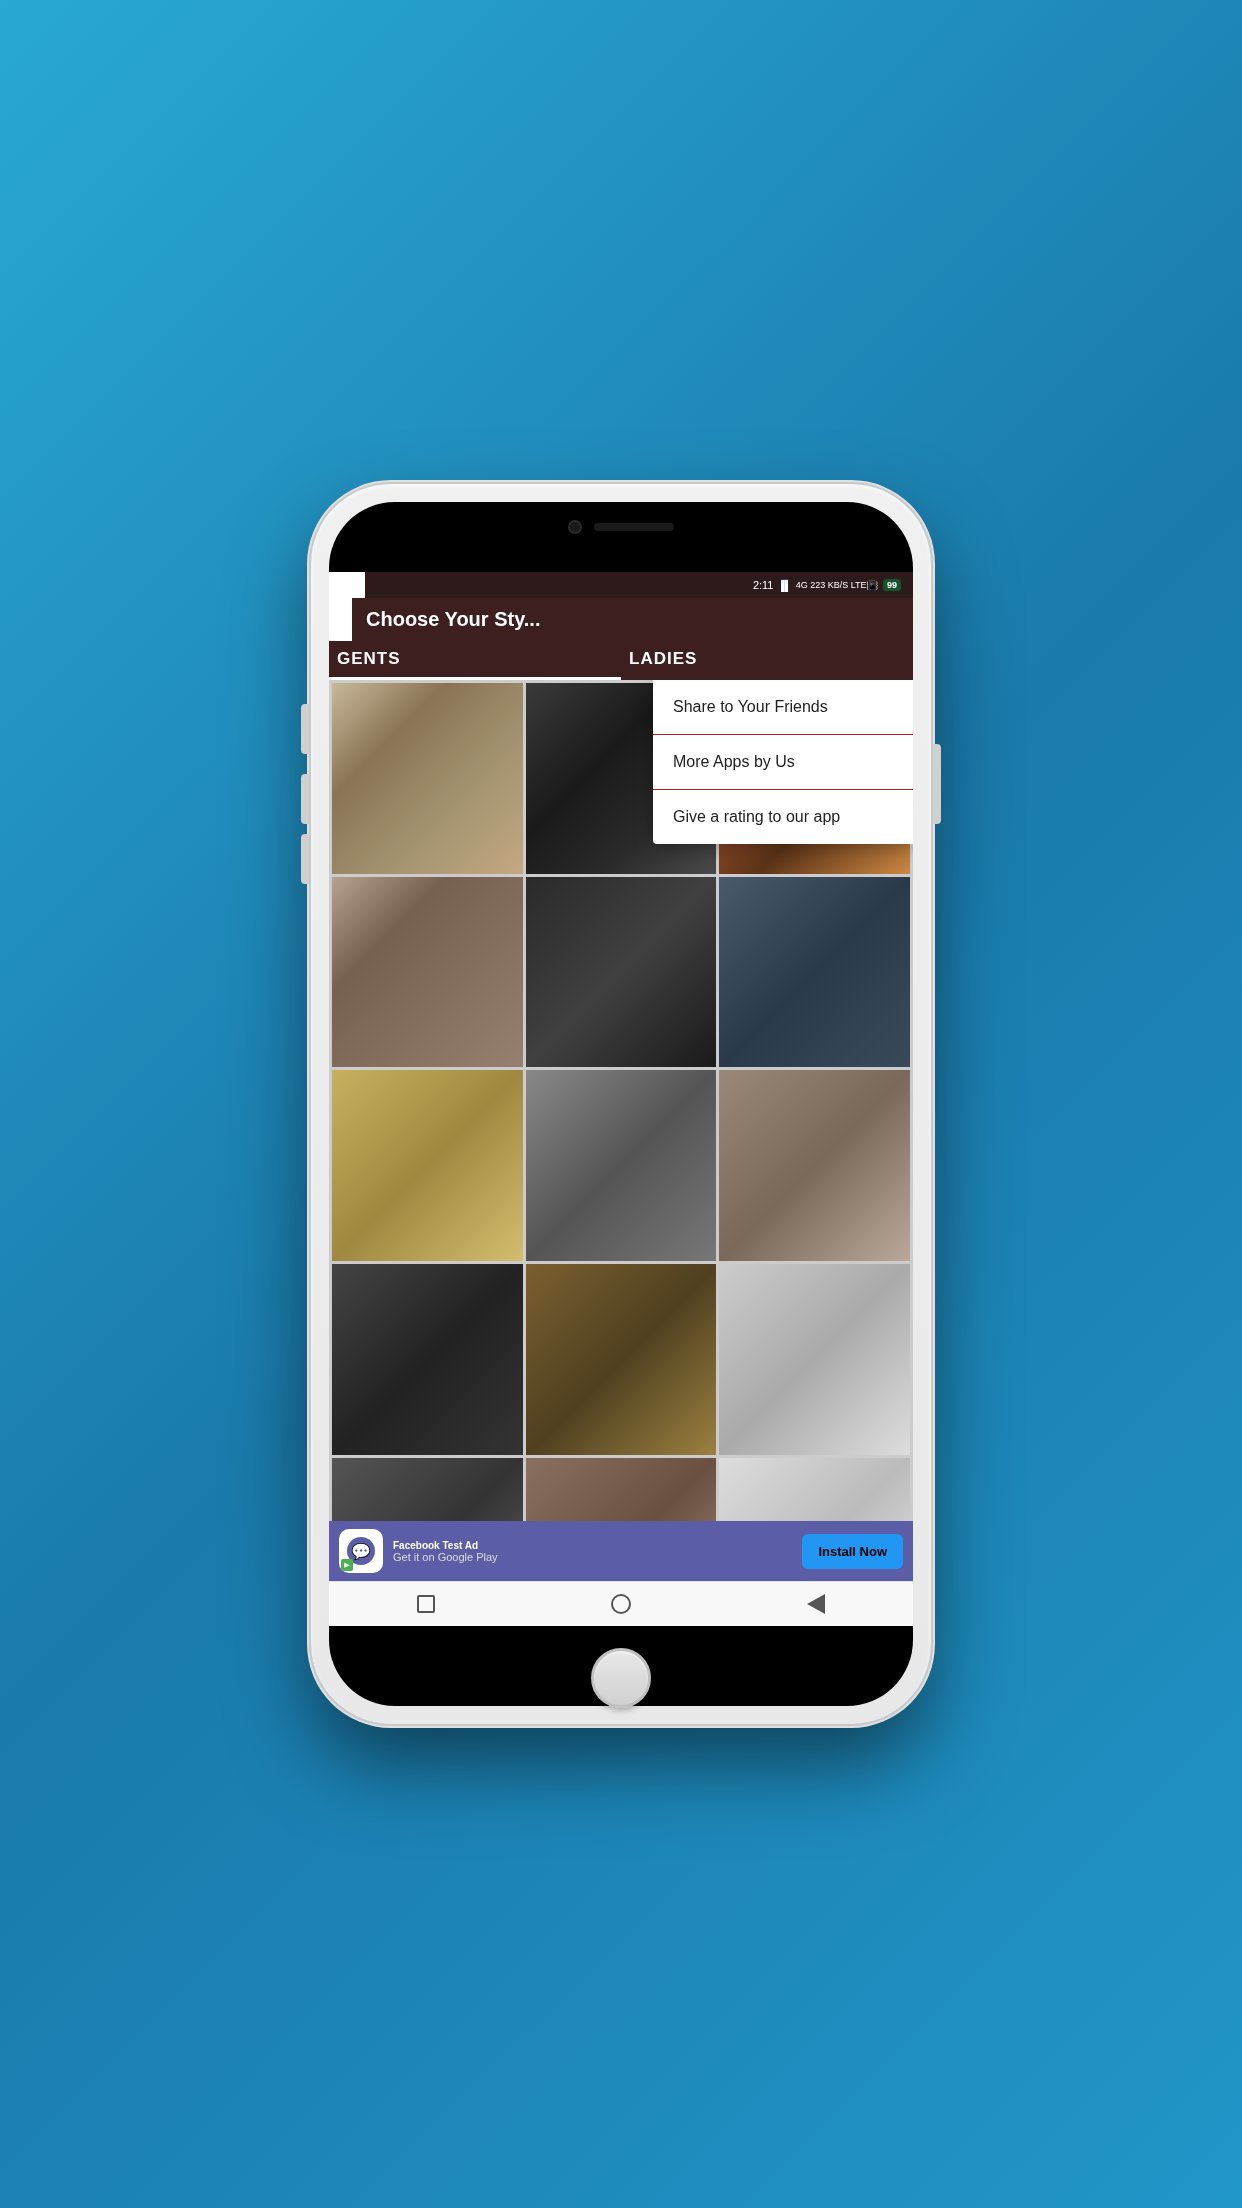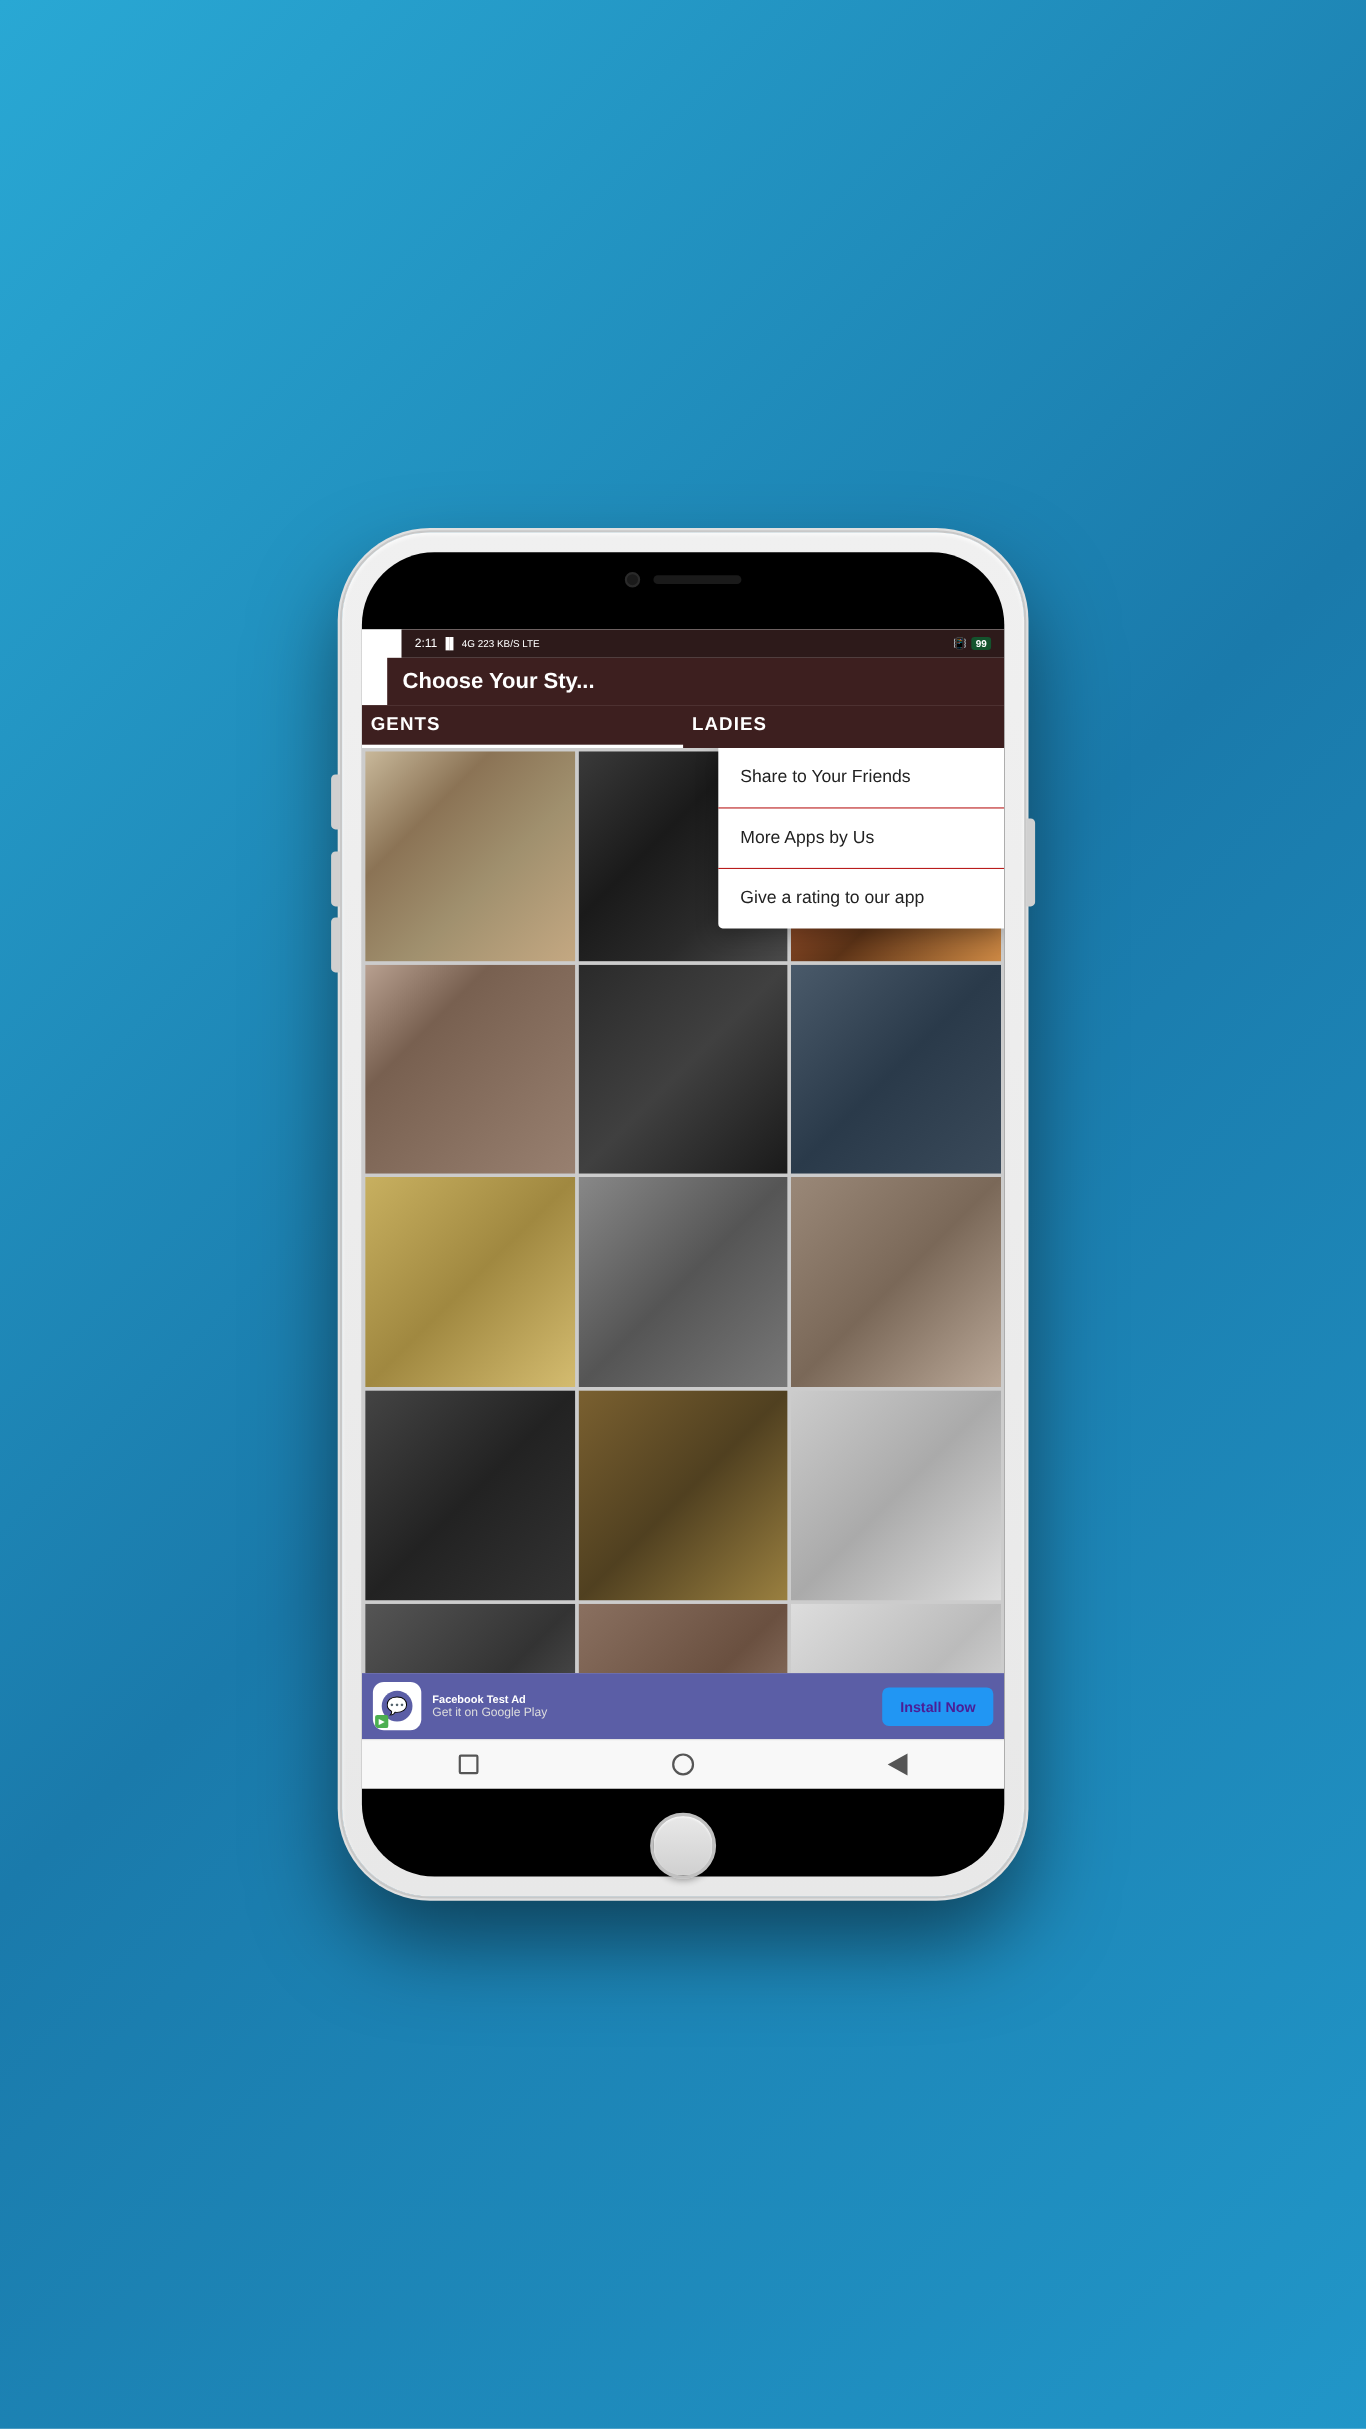--- a/index.html
+++ b/index.html
@@ -116,21 +116,21 @@
       flex-direction: column;
     }
 
     
     .status-bar {
       background: #2d1a1a;
       color: #fff;
       font-size: 11px;
       padding: 5px 12px;
       display: flex;
-      justify-content: space-between;
+      justify-content: flex-end;
       align-items: center;
       min-height: 26px;
       flex-shrink: 0;
       margin-left: 36px;
     }
 
     .status-left {
       display: flex;
       align-items: center;
       gap: 4px;
@@ -322,21 +322,21 @@
       border-radius: 2px;
       width: 12px;
       height: 12px;
       display: flex;
       align-items: center;
       justify-content: center;
     }
 
     .install-btn {
       background: #2196F3;
-      color: #4c1d95;
+      color: #000000;
       border: none;
       padding: 10px 16px;
       border-radius: 6px;
       font-size: 13px;
       font-weight: 700;
       cursor: pointer;
       flex-shrink: 0;
     }
 
     

